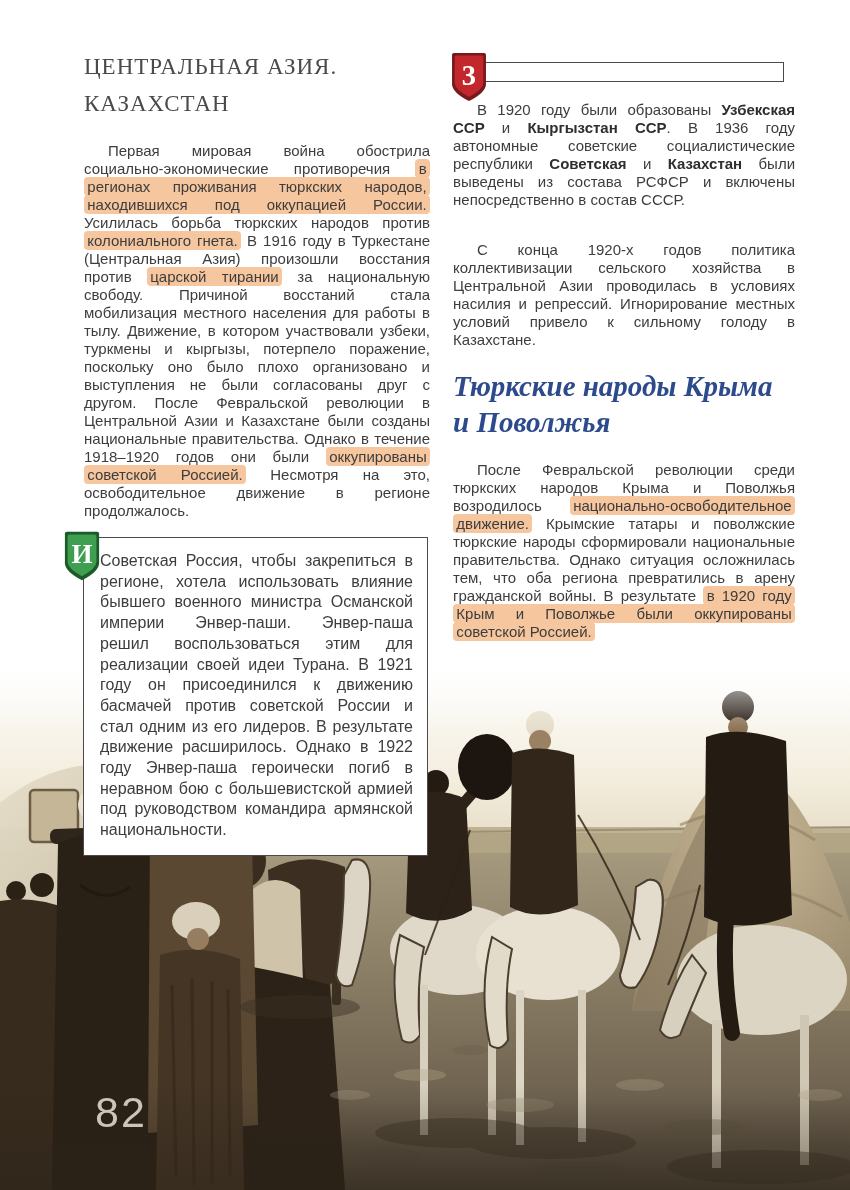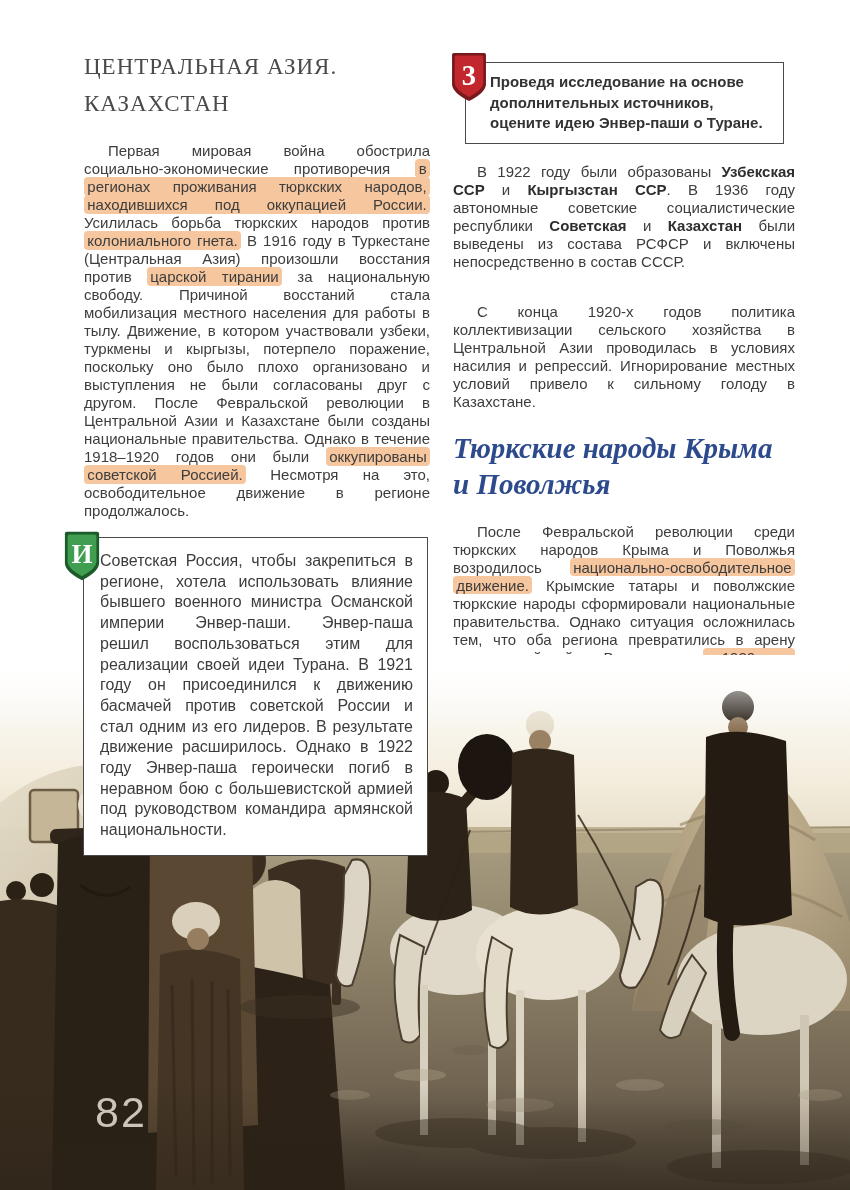--- a/index.html
+++ b/index.html
@@ -255,24 +255,23 @@
 
   <div class="right-col">
     <div class="task-box">
       <div class="shield shield-red">
         <svg width="36" height="50" viewBox="0 0 40 56">
           <path d="M3 1 H37 Q39 1 39 3 V36 Q39 45 20 55 Q1 45 1 36 V3 Q1 1 3 1 Z" fill="var(--red-badge-border)"></path>
           <path d="M6 4 H34 Q36 4 36 6 V34.5 Q36 42 20 50.5 Q4 42 4 34.5 V6 Q4 4 6 4 Z" fill="var(--red-badge)"></path>
           <text x="20" y="37" font-size="32" text-anchor="middle">3</text>
         </svg>
       </div>
-      <p>Проведя исследование на основе дополнительных источников, оцените идею Энвер-паши о Туране.</p>
     </div>
 
-    <p class="body"><span>В 1922 году были образованы </span><span class="b">Узбекская ССР</span><span> и </span><span class="b">Кыргызстан ССР</span><span>. В 1936 году автономные советские социалистические республики </span><span class="b">Советская</span><span> и </span><span class="b">Казахстан</span><span> были выведены из состава РСФСР и включены непосредственно в состав СССР.</span></p>
+    <p class="body"><span>В 1920 году были образованы </span><span class="b">Узбекская ССР</span><span> и </span><span class="b">Кыргызстан ССР</span><span>. В 1936 году автономные советские социалистические республики </span><span class="b">Советская</span><span> и </span><span class="b">Казахстан</span><span> были выведены из состава РСФСР и включены непосредственно в состав СССР.</span></p>
     <p class="body" style="text-indent:24px;margin-top:32px;">С конца 1920-х годов политика коллективизации сельского хозяйства в Центральной Азии проводилась в условиях насилия и репрессий. Игнорирование местных условий привело к сильному голоду в Казахстане.</p>
     <h2 class="section-heading">Тюркские народы Крыма и Поволжья</h2>
     <p class="body"><span>После Февральской революции среди тюркских народов Крыма и Поволжья возродилось </span><span class="hl">национально-освободительное движение.</span><span> Крымские татары и поволжские тюркские народы сформировали национальные правительства. Однако ситуация осложнилась тем, что оба региона превратились в арену гражданской войны. В результате </span><span class="hl">в 1920 году Крым и Поволжье были оккупированы советской Россией.</span></p>
   </div>
 
   <div class="page-number">82</div>
 
 </div>
 
 </body></html>

